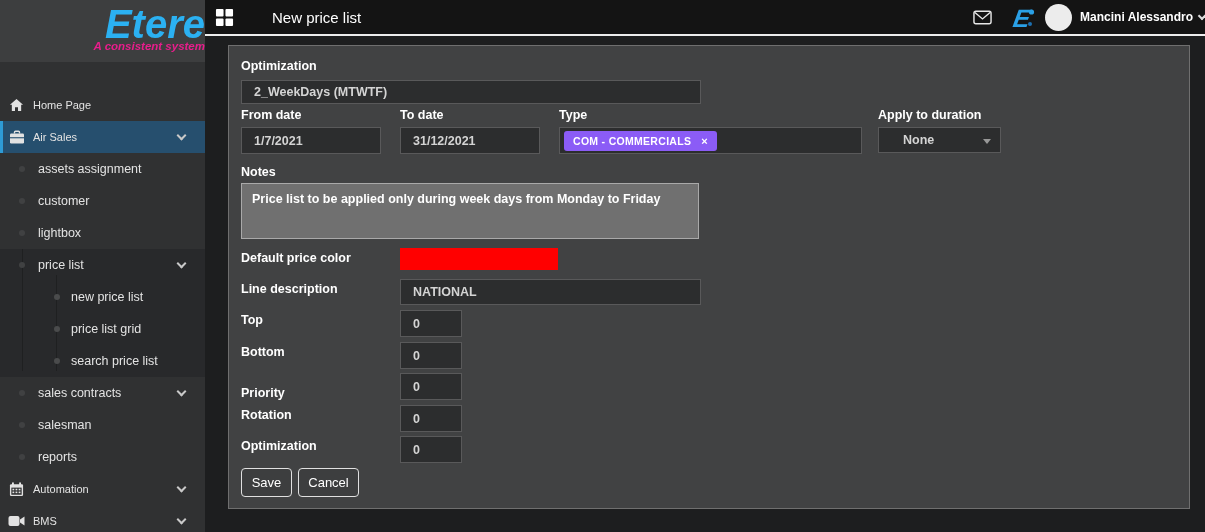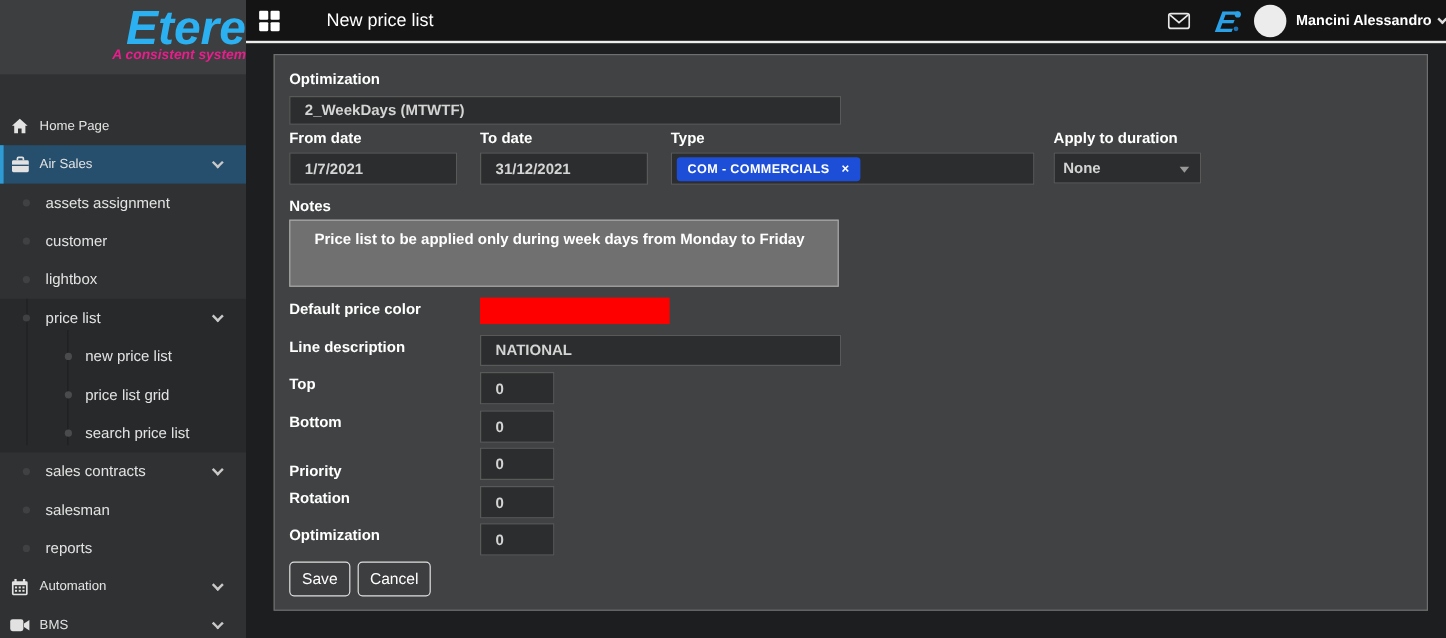--- a/index.html
+++ b/index.html
@@ -50,29 +50,29 @@
   
   .content { position:absolute; left:205px; top:38px; width:1000px; height:494px; background:#1d1e1f; }
   .panel { position:absolute; left:23px; top:7px; width:962px; height:464px;
            background:#414243; border:1px solid #6f6f6f; }
   .f-label { position:absolute; color:#ffffff; font-size:12.5px; font-weight:bold; }
   .t-input { position:absolute; background:#2c2d2e; border:1px solid #59595a; color:#d4d4d4;
              font-size:12.5px; font-weight:bold; font-family:"Liberation Sans", sans-serif;
              padding:0 0 0 12px; outline:none; }
   .notes { position:absolute; left:12px; top:137px; width:458px; height:56px; background:#707070;
            border:1px solid #a9a9a9; color:#ffffff; font-size:12.5px; font-weight:bold;
-           font-family:"Liberation Sans", sans-serif; padding:8px 20px; resize:none; outline:none; }
+           font-family:"Liberation Sans", sans-serif; padding:8px 10px; resize:none; outline:none; }
   .type-box { position:absolute; left:330px; top:81px; width:303px; height:27px;
               background:#2c2d2e; border:1px solid #59595a; display:flex; align-items:center; }
   .chip { margin-left:4px; border-radius:3px; color:#ffffff; font-size:10.5px; font-weight:bold;
           padding:4px 9px; display:flex; align-items:center; letter-spacing:.3px; }
   .chip .chip-x { margin-left:10px; cursor:pointer; font-size:11px; }
   .select { position:absolute; left:649px; top:81px; width:123px; height:26px; background:#2c2d2e;
             border:1px solid #59595a; color:#d4d4d4; font-size:12.5px; font-weight:bold;
-            display:flex; align-items:center; padding-left:7px; cursor:pointer; }
+            display:flex; align-items:center; padding-left:24px; cursor:pointer; }
   .select .caret { position:absolute; right:9px; top:11px; width:0; height:0;
                    border-left:4px solid transparent; border-right:4px solid transparent;
                    border-top:5px solid #989898; }
   .swatch { position:absolute; left:171px; top:202px; width:158px; height:22px; cursor:pointer; }
   .btn { position:absolute; height:29px; background:#3d3e3f; border:1px solid #e0e0e0;
          border-radius:4px; color:#ffffff; font-size:13px; font-family:"Liberation Sans", sans-serif;
          cursor:pointer; }
   .btn-save { left:12px; top:422px; width:51px; }
   .btn-cancel { left:69px; top:422px; width:61px; }
   svg { display:block; }
@@ -234,21 +234,21 @@
       <input class="t-input" style="left: 12px; top: 34px; width: 460px; height: 24px;" value="2_WeekDays (MTWTF)">
 
       <span class="f-label" style="left:12px; top:62px;">From date</span>
       <input class="t-input" style="left: 12px; top: 81px; width: 140px; height: 27px;" value="1/7/2021">
 
       <span class="f-label" style="left:171px; top:62px;">To date</span>
       <input class="t-input" style="left: 171px; top: 81px; width: 140px; height: 27px;" value="31/12/2021">
 
       <span class="f-label" style="left:330px; top:62px;">Type</span>
       <div class="type-box">
-        <span class="chip" style="background: #1d4ed8;">
+        <span class="chip" style="background: #8b5cf6;">
           <span>COM - COMMERCIALS</span>
           <span class="chip-x">×</span>
         </span>
       </div>
 
       <span class="f-label" style="left:649px; top:62px;">Apply to duration</span>
       <div class="select">
         <span>None</span>
         <span class="caret"></span>
       </div>

